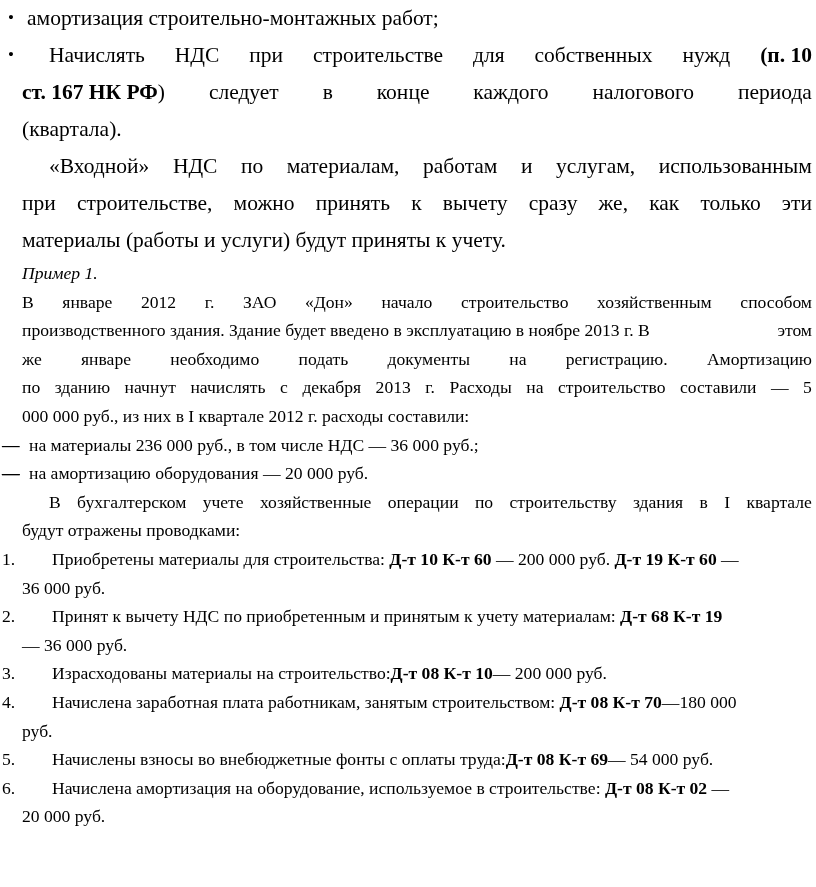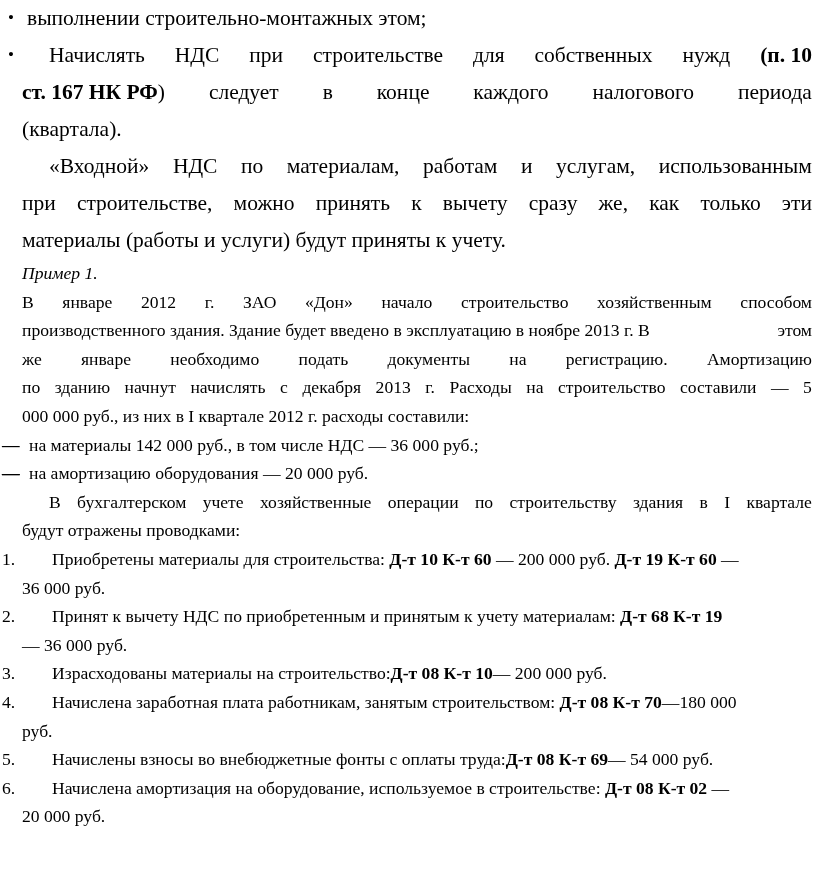--- a/index.html
+++ b/index.html
@@ -90,21 +90,21 @@
 </style>
 </head>
 <body>
 
 <div class="page">
 
   <div class="intro">
 
     <div class="bullet-line">
       <span class="dot">•</span>
-      <span>выполнении строительно-монтажных этом;</span>
+      <span>амортизация строительно-монтажных работ;</span>
     </div>
 
     <div class="bullet-line">
       <span class="dot">•</span>
     </div>
 
     <div>
       <div class="linebox" style="padding-left:27px;">
         <span>Начислять</span>
         <span>НДС</span>
@@ -208,21 +208,21 @@
         <span>—</span>
         <span>5</span>
       </div>
       <div class="linebox natural">
         <span>000 000 руб., из них в I квартале 2012 г. расходы составили:</span>
       </div>
     </div>
 
     <div class="dash-line">
       <span class="emdash">—</span>
-      <span>на материалы 142 000 руб., в том числе НДС — 36 000 руб.;</span>
+      <span>на материалы 236 000 руб., в том числе НДС — 36 000 руб.;</span>
     </div>
     <div class="dash-line">
       <span class="emdash">—</span>
     </div>
     <div class="dash-line">
       <span class="emdash">—</span>
       <span>на амортизацию оборудования — 20 000 руб.</span>
     </div>
 
     <div>

